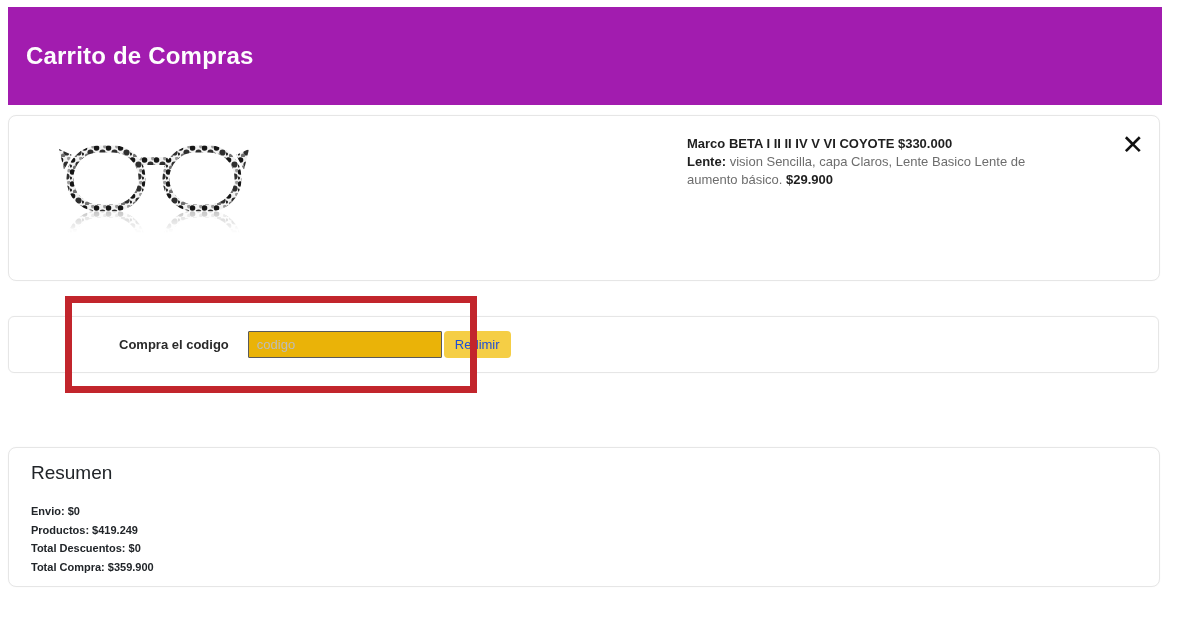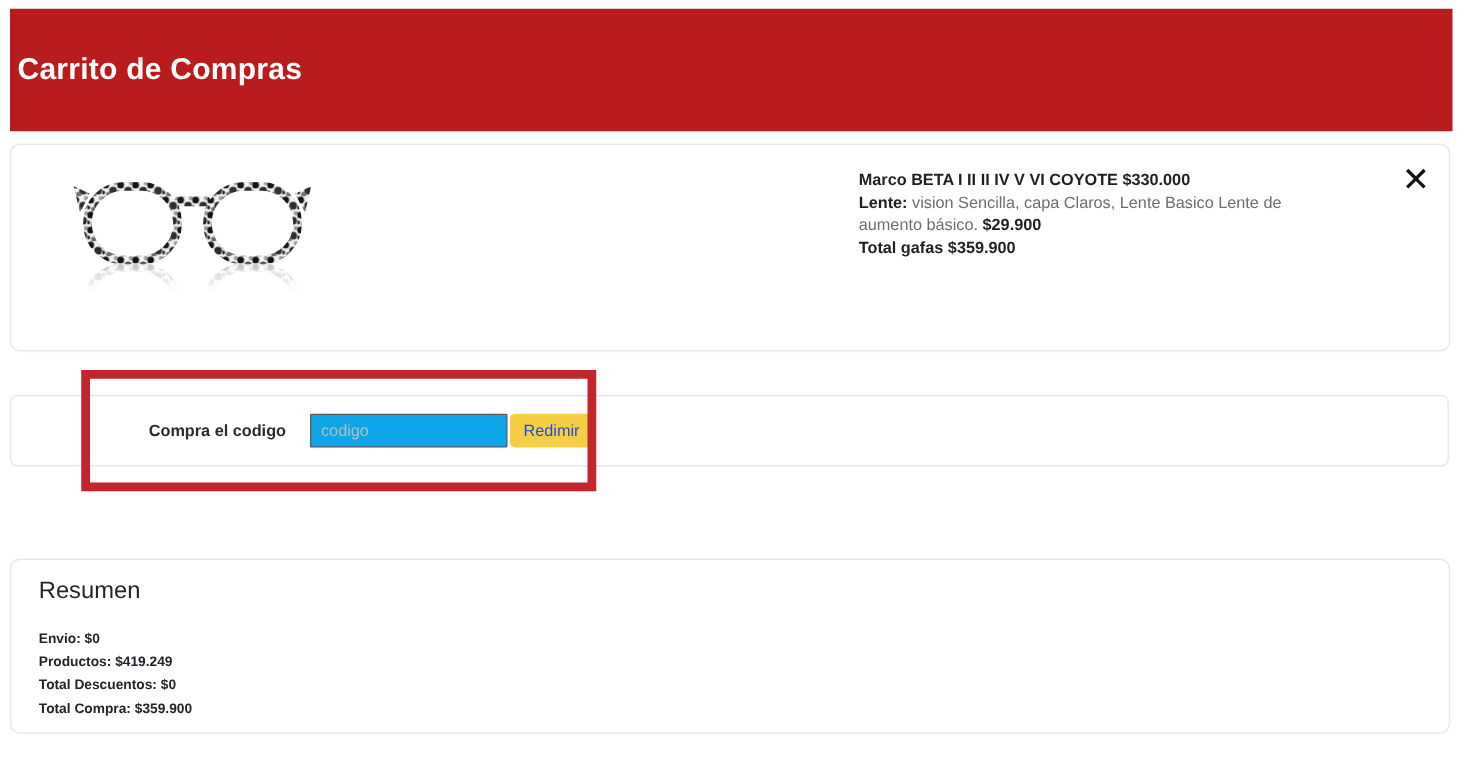--- a/index.html
+++ b/index.html
@@ -4,21 +4,21 @@
 <style>
   html,body{margin:0;padding:0;background:#fff;}
   .canvas{
     position:relative;width:1177px;height:623px;overflow:hidden;
     background:#fff;font-family:"Liberation Sans",sans-serif;
     -webkit-font-smoothing:antialiased;
   }
   
   .topbar{
     position:absolute;left:8px;top:7px;width:1154px;height:98px;
-    background:#b91c1c;display:flex;align-items:center;padding-left:6px;
+    background:#a21caf;display:flex;align-items:center;padding-left:18px;
     box-sizing:border-box;
   }
   .topbar h1{margin:0;font-size:24px;font-weight:700;color:#fdfdfd;letter-spacing:.2px;}
   
   .card{
     position:absolute;background:#fff;border:1px solid #e6e6e6;border-radius:8px;
     box-sizing:border-box;box-shadow:0 0 2px rgba(0,0,0,.03);
   }
   .product-card{left:8px;top:115px;width:1152px;height:166px;}
   .coupon-card{left:8px;top:316px;width:1151px;height:57px;border-radius:6px;
@@ -42,23 +42,23 @@
   .p-title,.p-total{color:#1f1f1f;font-weight:700;}
   
   .close-btn{
     position:absolute;top:13px;right:13px;background:none;border:none;cursor:pointer;
     font-size:27px;font-weight:700;line-height:1;color:#111;padding:2px;
     font-family:"DejaVu Sans",sans-serif;
   }
   
   .coupon-label{font-size:13px;font-weight:700;color:#2a2a2a;}
   .coupon-input{
-    margin-left:19px;width:158px;height:27px;box-sizing:border-box;
+    margin-left:19px;width:194px;height:27px;box-sizing:border-box;
     border:1px solid #5a5a5a;border-radius:1px;padding:0 8px;font-size:13px;
-    color:#333;font-family:"Liberation Sans",sans-serif;outline:none;background:#0ea5e9;
+    color:#333;font-family:"Liberation Sans",sans-serif;outline:none;background:#eab308;
   }
   .coupon-input::placeholder{color:#bcbcbc;opacity:1;}
   .redeem-btn{
     margin-left:2px;height:27px;padding:0 11px;border:none;border-radius:4px;
     background:#f5ce45;color:#1d4ed8;font-size:13px;cursor:pointer;
     font-family:"Liberation Sans",sans-serif;
   }
   
   .annotation{
     position:absolute;left:65px;top:296px;width:412px;height:97px;
@@ -115,21 +115,20 @@
           <rect x="82" y="12" width="28" height="8" rx="3" fill="url(#tortB)"></rect>
           <rect x="12" y="4" width="72" height="59" rx="29" fill="rgba(255,255,255,0.4)" stroke="url(#tortB)" stroke-width="7"></rect>
           <rect x="108" y="4" width="72" height="59" rx="29" fill="rgba(255,255,255,0.4)" stroke="url(#tortB)" stroke-width="7"></rect>
         </svg>
       </div>
     </div>
 
     <div class="product-info">
       <div class="p-title">Marco BETA I II II IV V VI COYOTE $330.000</div>
       <div class="p-lens"><span class="strong">Lente:</span> <span>vision Sencilla, capa Claros, Lente Basico Lente de aumento básico.</span> <span class="strong">$29.900</span></div>
-      <div class="p-total">Total gafas $359.900</div>
     </div>
 
     <button class="close-btn"><span>✕</span></button>
   </section>
 
   <section class="card coupon-card">
     <label class="coupon-label">Compra el codigo</label>
     <input class="coupon-input" type="text" placeholder="codigo" style="">
     <button class="redeem-btn">Redimir</button>
   </section>

